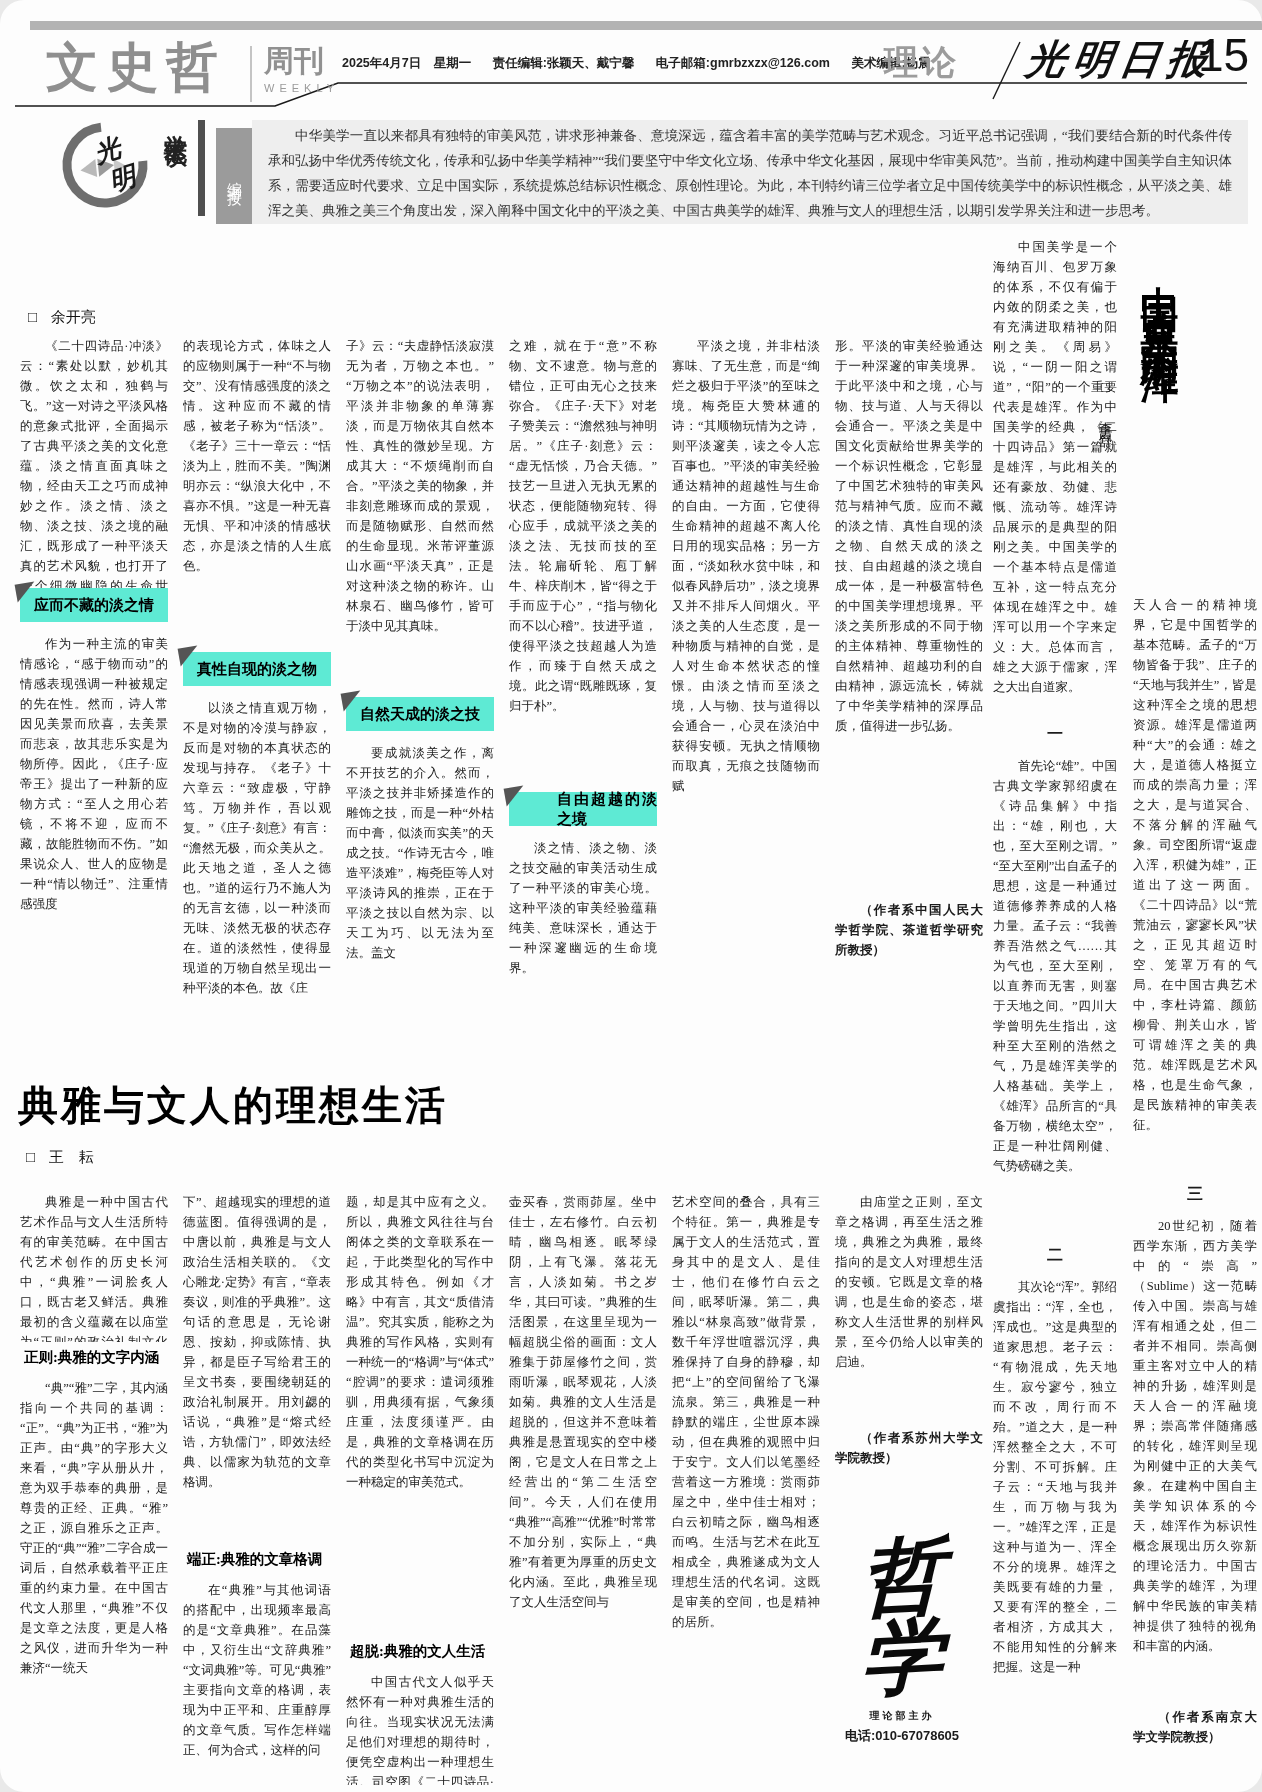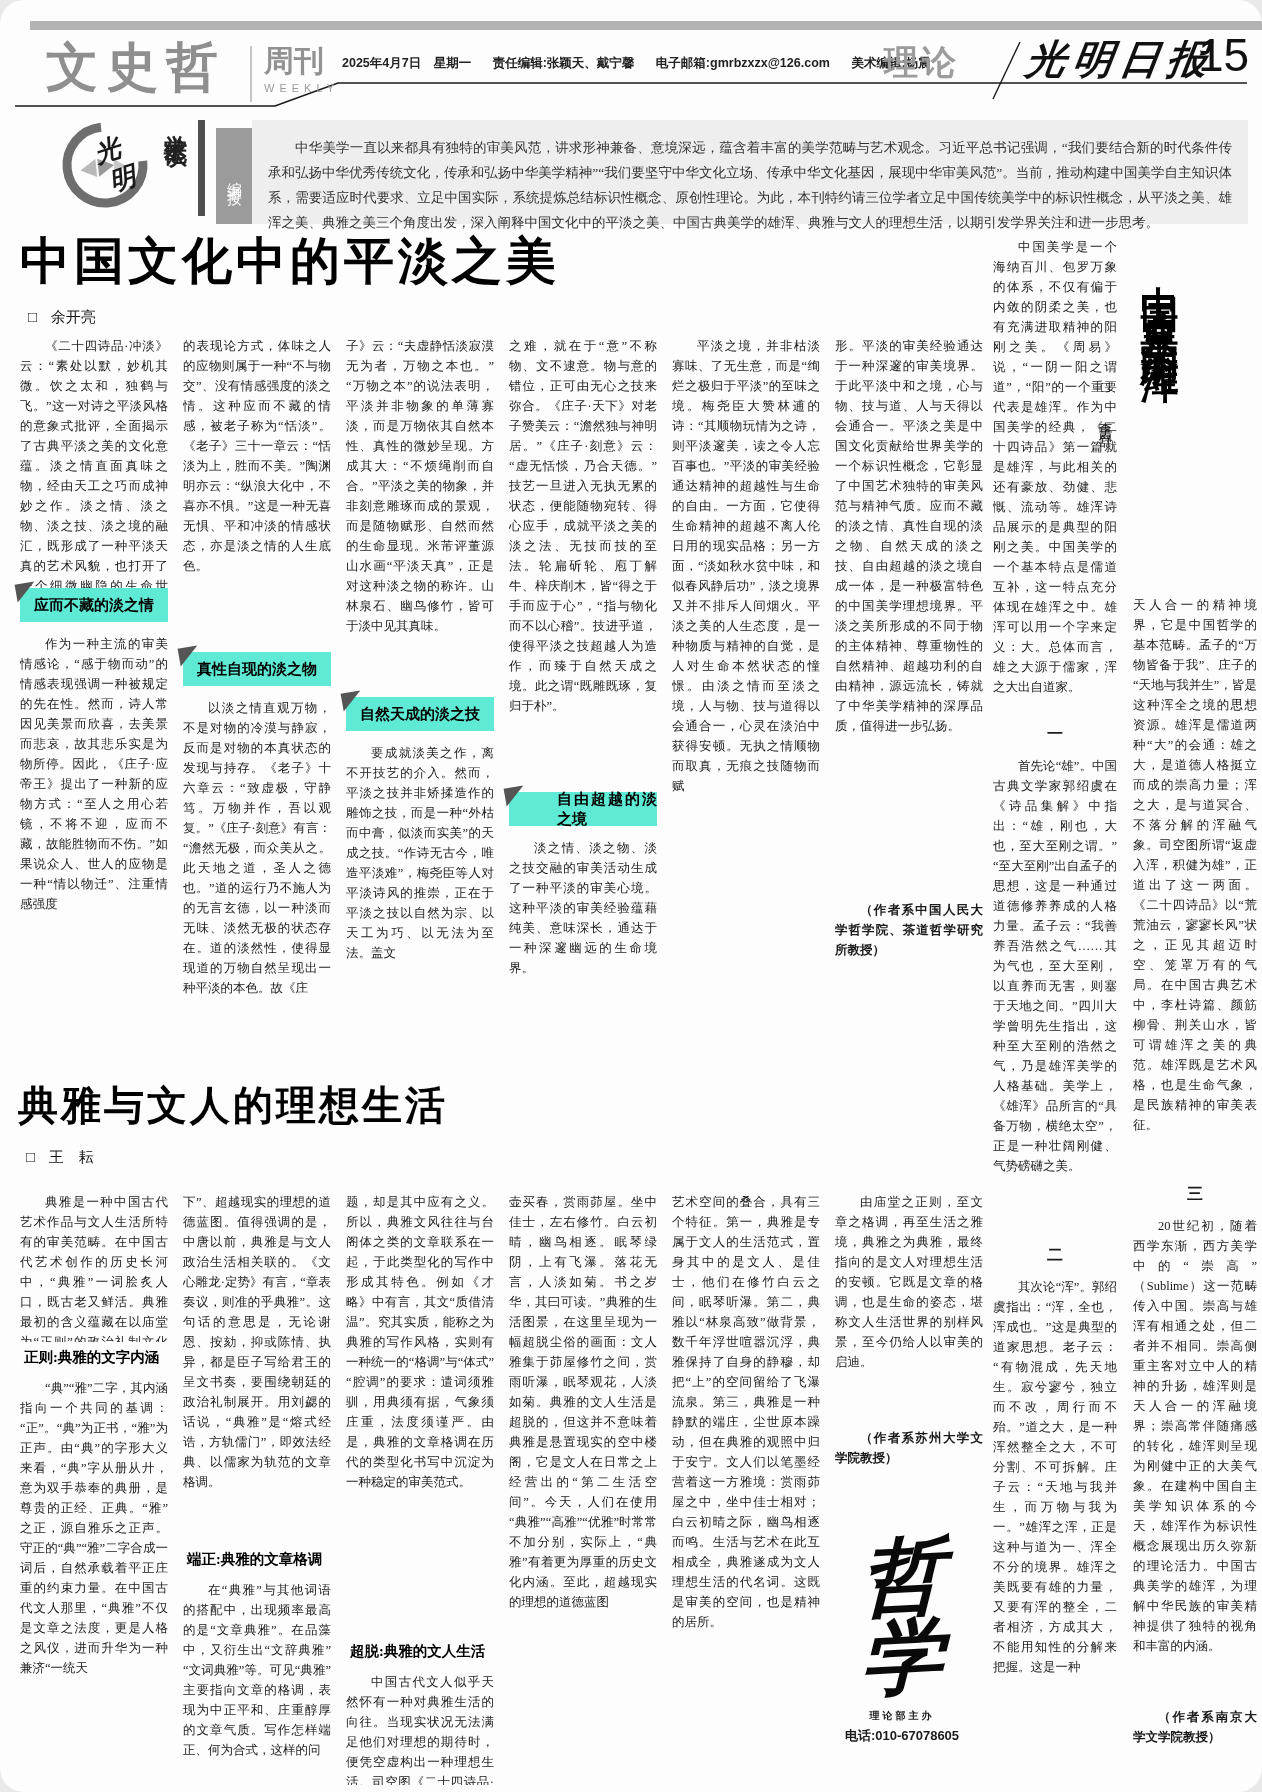--- a/index.html
+++ b/index.html
@@ -18,21 +18,21 @@
   .section-name{font-size:34px;font-weight:700;color:#9c9c9c;letter-spacing:4px;line-height:1;}
   .paper-name{font-size:40px;font-weight:700;font-style:italic;letter-spacing:7px;
               transform:skewX(-8deg);color:#111;line-height:1;}
   .page-num{font-size:46px;color:#111;line-height:1;}
   
   .note-logo-text{writing-mode:vertical-rl;font-size:23px;font-weight:700;letter-spacing:3px;color:#222;}
   .note-bar{background:#4f4f4f;}
   .note-label{background:#9b9b9b;color:#fff;writing-mode:vertical-rl;font-size:15px;
               letter-spacing:5px;display:flex;align-items:center;justify-content:center;}
   .note-box{background:#eeeeee;color:#333;font-size:13.5px;line-height:1.85;text-align:justify;
-            padding:16px 16px;box-sizing:border-box;}
+            padding:4px 16px;box-sizing:border-box;}
   .note-box p{margin:0;text-indent:2em;}
   
   .headline{font-weight:700;color:#000;line-height:1;white-space:nowrap;}
   .byline{font-size:15px;color:#111;}
   .col{font-size:12.5px;line-height:20px;text-align:justify;color:#1b1b1b;}
   .seg{position:absolute;left:0;right:0;overflow:hidden;}
   .ind{text-indent:2em;}
   .subhead-box{position:absolute;left:0;right:0;height:34px;background:#5eead4;display:flex;
                align-items:center;justify-content:center;font-weight:700;font-size:15px;color:#000;}
   .tri{position:absolute;left:-4px;top:-5px;width:0;height:0;border-top:18px solid #555;
@@ -87,21 +87,20 @@
     <text x="38" y="44" font-size="26" font-style="italic" font-weight="bold" fill="#1a1a1a" transform="rotate(-12 38 44)">光</text>
     <text x="50" y="74" font-size="26" font-style="italic" font-weight="bold" fill="#1a1a1a" transform="rotate(-12 50 74)">明</text>
   </svg>
   <div class="abs note-logo-text" style="left:160px;top:116px;height:104px;">学术笔谈</div>
   <div class="abs note-bar" style="left:198px;top:120px;width:7px;height:96px;"></div>
   <div class="abs note-label" style="left:216px;top:128px;width:36px;height:96px;">编者按</div>
   <div class="abs note-box" style="left:252px;top:120px;width:996px;height:104px;">
     <p>中华美学一直以来都具有独特的审美风范，讲求形神兼备、意境深远，蕴含着丰富的美学范畴与艺术观念。习近平总书记强调，“我们要结合新的时代条件传承和弘扬中华优秀传统文化，传承和弘扬中华美学精神”“我们要坚守中华文化立场、传承中华文化基因，展现中华审美风范”。当前，推动构建中国美学自主知识体系，需要适应时代要求、立足中国实际，系统提炼总结标识性概念、原创性理论。为此，本刊特约请三位学者立足中国传统美学中的标识性概念，从平淡之美、雄浑之美、典雅之美三个角度出发，深入阐释中国文化中的平淡之美、中国古典美学的雄浑、典雅与文人的理想生活，以期引发学界关注和进一步思考。</p>
   </div>
 
-  <div class="abs headline" style="left:20px;top:236px;font-size:50px;letter-spacing:4px;">中国文化中的平淡之美</div>
   <div class="abs byline" style="left:28px;top:308px;">
     <span>□</span>
     <span style="margin-left:10px;">余开亮</span>
   </div>
 
   <div class="abs col" style="left:20px;top:336px;width:148px;height:704px;">
     <div class="seg ind" style="top:0;height:252px;">《二十四诗品·冲淡》云：“素处以默，妙机其微。饮之太和，独鹤与飞。”这一对诗之平淡风格的意象式批评，全面揭示了古典平淡之美的文化意蕴。淡之情直面真味之物，经由天工之巧而成神妙之作。淡之情、淡之物、淡之技、淡之境的融汇，既形成了一种平淡天真的艺术风貌，也打开了一个细微幽隐的生命世界。</div>
     <div class="subhead-box" style="top:252px;">
       <span class="tri"></span>
       <span>应而不藏的淡之情</span>
@@ -174,21 +173,21 @@
     <div class="seg" style="top:0;height:352px;">下”、超越现实的理想的道德蓝图。值得强调的是，中唐以前，典雅是与文人政治生活相关联的。《文心雕龙·定势》有言，“章表奏议，则准的乎典雅”。这句话的意思是，无论谢恩、按劾，抑或陈情、执异，都是臣子写给君王的呈文书奏，要围绕朝廷的政治礼制展开。用刘勰的话说，“典雅”是“熔式经诰，方轨儒门”，即效法经典、以儒家为轨范的文章格调。</div>
     <div class="subhead-plain" style="top:352px;">端正:典雅的文章格调</div>
     <div class="seg ind" style="top:388px;bottom:0;">在“典雅”与其他词语的搭配中，出现频率最高的是“文章典雅”。在品藻中，又衍生出“文辞典雅”“文词典雅”等。可见“典雅”主要指向文章的格调，表现为中正平和、庄重醇厚的文章气质。写作怎样端正、何为合式，这样的问</div>
   </div>
   <div class="abs col" style="left:346px;top:1192px;width:148px;height:593px;">
     <div class="seg" style="top:0;height:444px;">题，却是其中应有之义。所以，典雅文风往往与台阁体之类的文章联系在一起，于此类型化的写作中形成其特色。例如《才略》中有言，其文“质借清温”。究其实质，能称之为典雅的写作风格，实则有一种统一的“格调”与“体式”“腔调”的要求：遣词须雅驯，用典须有据，气象须庄重，法度须谨严。由是，典雅的文章格调在历代的类型化书写中沉淀为一种稳定的审美范式。</div>
     <div class="subhead-plain" style="top:444px;">超脱:典雅的文人生活</div>
     <div class="seg ind" style="top:480px;bottom:0;">中国古代文人似乎天然怀有一种对典雅生活的向往。当现实状况无法满足他们对理想的期待时，便凭空虚构出一种理想生活。司空图《二十四诗品·典雅》云：“玉</div>
   </div>
   <div class="abs col" style="left:509px;top:1192px;width:148px;height:593px;">
-    <div class="seg" style="top:0;bottom:0;">壶买春，赏雨茆屋。坐中佳士，左右修竹。白云初晴，幽鸟相逐。眠琴绿阴，上有飞瀑。落花无言，人淡如菊。书之岁华，其曰可读。”典雅的生活图景，在这里呈现为一幅超脱尘俗的画面：文人雅集于茆屋修竹之间，赏雨听瀑，眠琴观花，人淡如菊。典雅的文人生活是超脱的，但这并不意味着典雅是悬置现实的空中楼阁，它是文人在日常之上经营出的“第二生活空间”。今天，人们在使用“典雅”“高雅”“优雅”时常常不加分别，实际上，“典雅”有着更为厚重的历史文化内涵。至此，超越现实的理想的道德蓝图</div>
+    <div class="seg" style="top:0;bottom:0;">壶买春，赏雨茆屋。坐中佳士，左右修竹。白云初晴，幽鸟相逐。眠琴绿阴，上有飞瀑。落花无言，人淡如菊。书之岁华，其曰可读。”典雅的生活图景，在这里呈现为一幅超脱尘俗的画面：文人雅集于茆屋修竹之间，赏雨听瀑，眠琴观花，人淡如菊。典雅的文人生活是超脱的，但这并不意味着典雅是悬置现实的空中楼阁，它是文人在日常之上经营出的“第二生活空间”。今天，人们在使用“典雅”“高雅”“优雅”时常常不加分别，实际上，“典雅”有着更为厚重的历史文化内涵。至此，典雅呈现了文人生活空间与</div>
   </div>
   <div class="abs col" style="left:672px;top:1192px;width:148px;height:593px;">
     <div class="seg" style="top:0;bottom:0;">艺术空间的叠合，具有三个特征。第一，典雅是专属于文人的生活范式，置身其中的是文人、是佳士，他们在修竹白云之间，眠琴听瀑。第二，典雅以“林泉高致”做背景，数千年浮世喧嚣沉浮，典雅保持了自身的静穆，却把“上”的空间留给了飞瀑流泉。第三，典雅是一种静默的端庄，尘世原本躁动，但在典雅的观照中归于安宁。文人们以笔墨经营着这一方雅境：赏雨茆屋之中，坐中佳士相对；白云初晴之际，幽鸟相逐而鸣。生活与艺术在此互相成全，典雅遂成为文人理想生活的代名词。这既是审美的空间，也是精神的居所。</div>
   </div>
   <div class="abs col" style="left:835px;top:1192px;width:148px;height:593px;">
     <div class="seg ind" style="top:0;height:230px;">由庙堂之正则，至文章之格调，再至生活之雅境，典雅之为典雅，最终指向的是文人对理想生活的安顿。它既是文章的格调，也是生命的姿态，堪称文人生活世界的别样风景，至今仍给人以审美的启迪。</div>
     <div class="seg attrib" style="top:236px;height:60px;">（作者系苏州大学文学院教授）</div>
   </div>
 
   <div class="abs ad" style="left:822px;top:1538px;width:160px;height:246px;">

